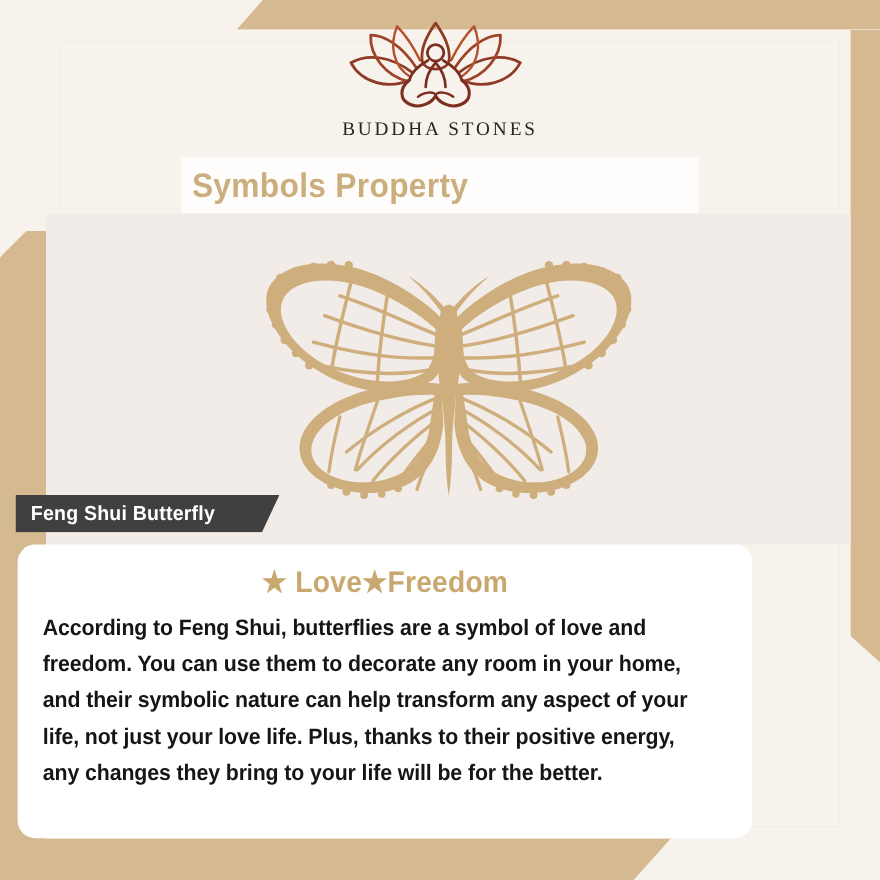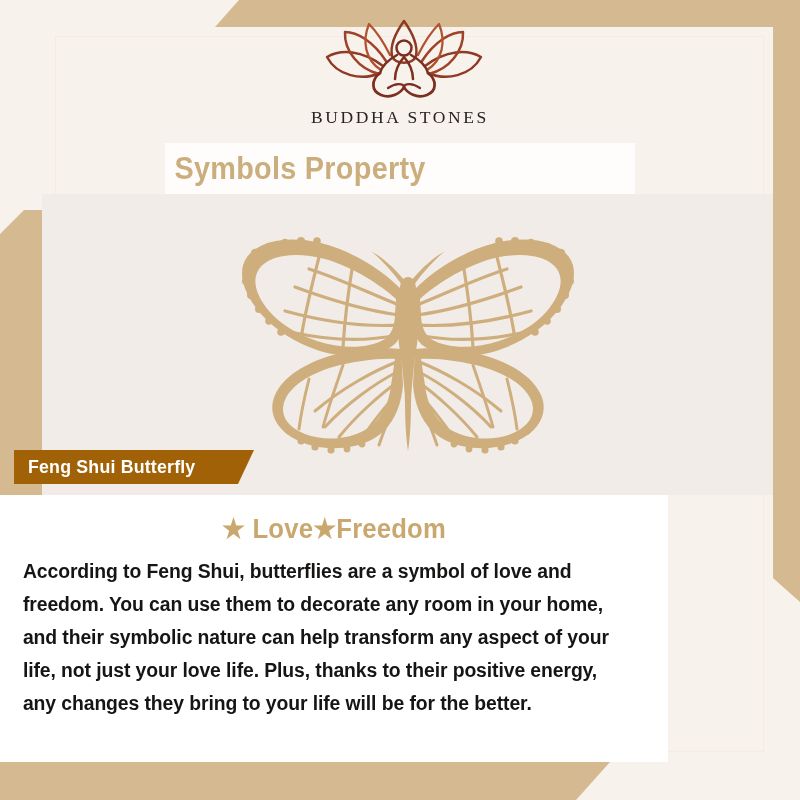--- a/index.html
+++ b/index.html
@@ -40,21 +40,21 @@
     position:absolute;left:55px;top:36px;right:36px;bottom:48px;
     border:1px solid #f3ece6;
     pointer-events:none;
   }
 
   
   #header{
     position:absolute;left:0;top:0;width:800px;height:143px;
     display:flex;flex-direction:column;align-items:center;justify-content:flex-start;
   }
-  #logo-wrap{margin-top:18px;display:flex;flex-direction:column;align-items:flex-end;}
+  #logo-wrap{margin-top:18px;display:flex;flex-direction:column;align-items:flex-start;}
   #logo-mark{width:170px;height:86px;display:block;}
   #brand-name{
     margin-top:3px;
     font-family:"Liberation Serif",serif;
     font-size:17.5px;
     letter-spacing:2.6px;
     color:#2a2320;
     white-space:nowrap;
   }
 
@@ -78,35 +78,36 @@
   #hero{
     position:absolute;left:42px;top:194px;width:731px;height:301px;
     background:#f2ece8;
     display:flex;align-items:center;justify-content:center;
   }
   #butterfly-svg{width:350px;height:240px;display:block;}
 
   
   #ribbon{
     position:absolute;left:14px;top:450px;width:240px;height:34px;
-    background:#a16207;
+    background:#404040;
     clip-path:polygon(0 0,100% 0,calc(100% - 16px) 100%,0 100%);
     display:flex;align-items:center;
   }
   #ribbon-label{
     color:#ffffff;font-weight:bold;font-size:18.5px;
     margin-left:14px;letter-spacing:.2px;
     transform:scaleX(.96);transform-origin:left center;
     white-space:nowrap;
   }
 
   
   #content{
-    position:absolute;left:0;top:495px;width:668px;height:267px;
+    position:absolute;left:16px;top:495px;width:668px;height:267px;
     background:#ffffff;
+    border-radius:16px;
   }
   #subhead{
     margin:0;padding-top:18px;
     text-align:center;
     font-size:27px;font-weight:bold;color:#c9a86f;
     letter-spacing:.2px;
     transform:scaleX(.95);
   }
   #body-copy{
     margin:0;padding:10px 22px 0 24px;

